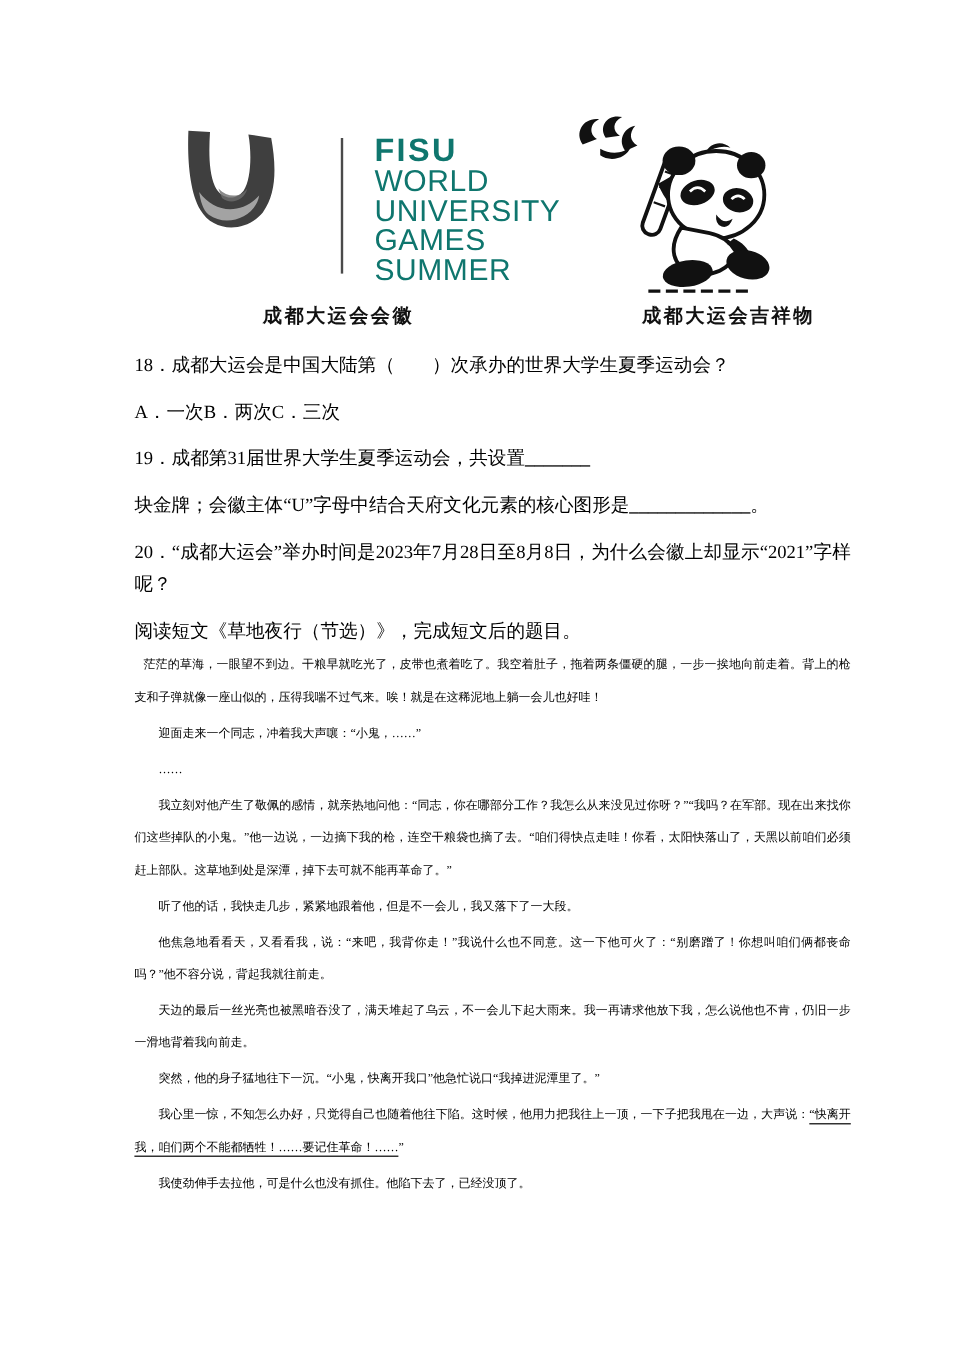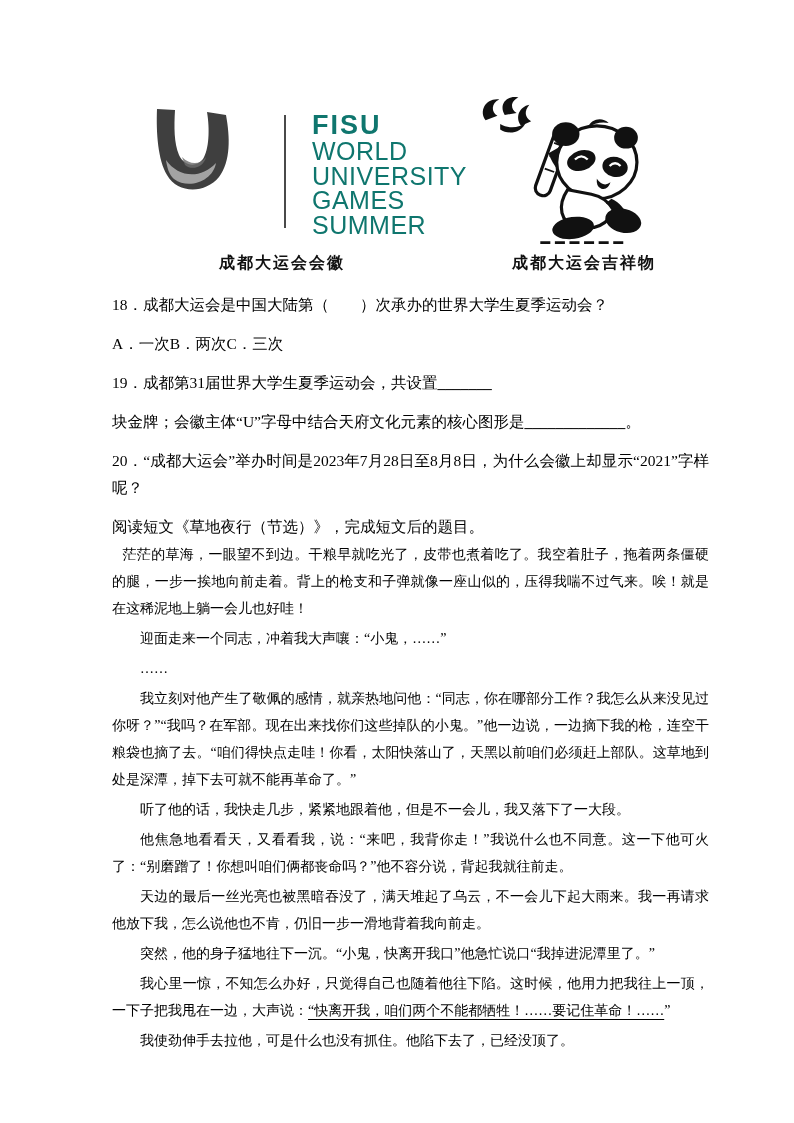--- a/index.html
+++ b/index.html
@@ -14,29 +14,29 @@
         font-family:"Liberation Sans","DejaVu Sans",sans-serif;font-weight:700;font-style:italic;
         font-size:21px;letter-spacing:0px;color:#2b2b2b;}
   .logo-divider{position:absolute;left:172px;top:22px;width:2px;height:113px;background:#4a4a4a;}
   .fisu-block{position:absolute;left:200px;top:18px;
         font-family:"Liberation Sans","DejaVu Sans",sans-serif;color:#0f766e;}
   .fisu-title{font-size:27px;font-weight:700;letter-spacing:2px;line-height:28px;}
   .fisu-line{font-size:25px;font-weight:500;line-height:24.5px;letter-spacing:0.5px;}
   .panda{position:absolute;left:352px;top:0px;width:200px;height:155px;}
   .caption{position:absolute;top:160px;font-size:16px;font-weight:700;letter-spacing:2px;color:#111;}
   .caption-emblem{left:55px;width:230px;text-align:center;}
-  .caption-mascot{left:400px;width:190px;}
+  .caption-mascot{left:400px;width:190px;text-align:center;}
 
   
   .q{font-size:15.5px;line-height:27px;margin:12px 0 5px 0;text-align:justify;}
   .q.tight{margin-bottom:0;}
   .q.intro{margin-bottom:1px;}
   .questions{margin-top:12px;}
   .blank{letter-spacing:0;font-weight:bold;}
-  .passage p{margin:0 0 3px 0;font-size:14px;line-height:27px;text-indent:2em;text-align:justify;}
+  .passage p{margin:0 0 3px 0;font-size:10px;line-height:27px;text-indent:2em;text-align:justify;}
   .passage p.first{text-indent:0.75em;}
   .u{text-decoration:underline;text-underline-offset:4px;}
 </style>
 </head>
 <body>
 
 <div class="page">
   <div class="content">
 
     <div class="header">

